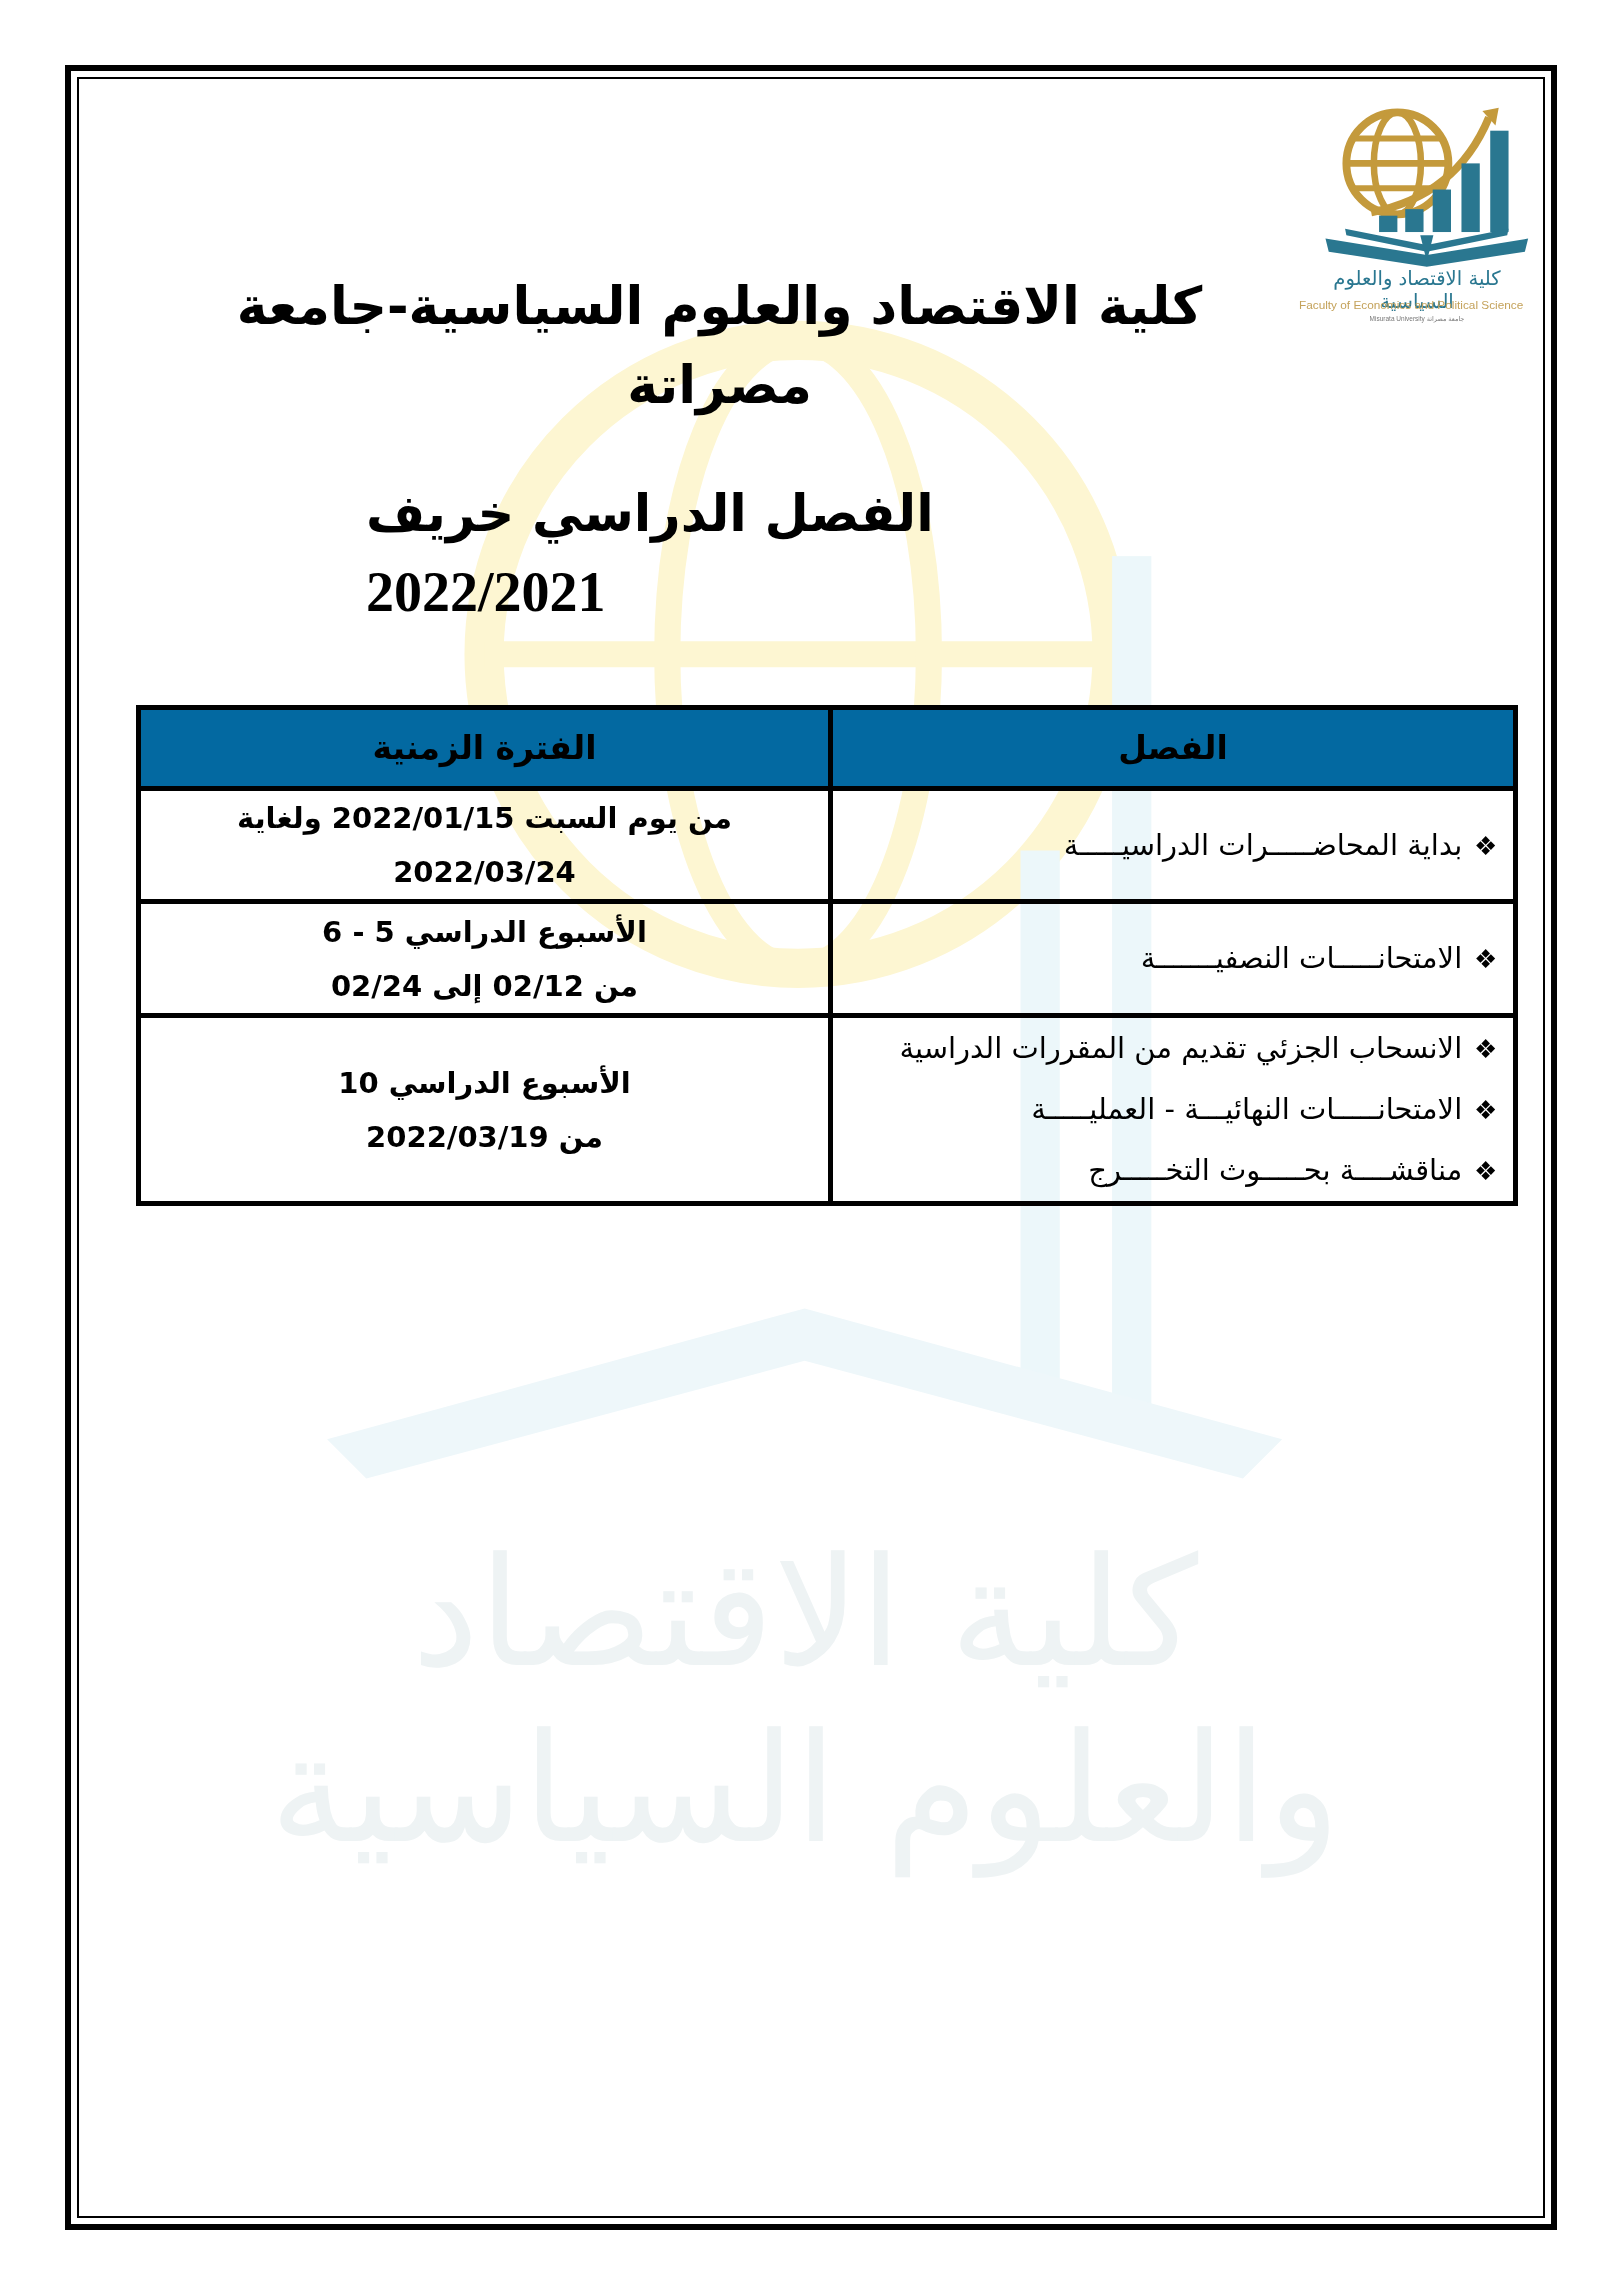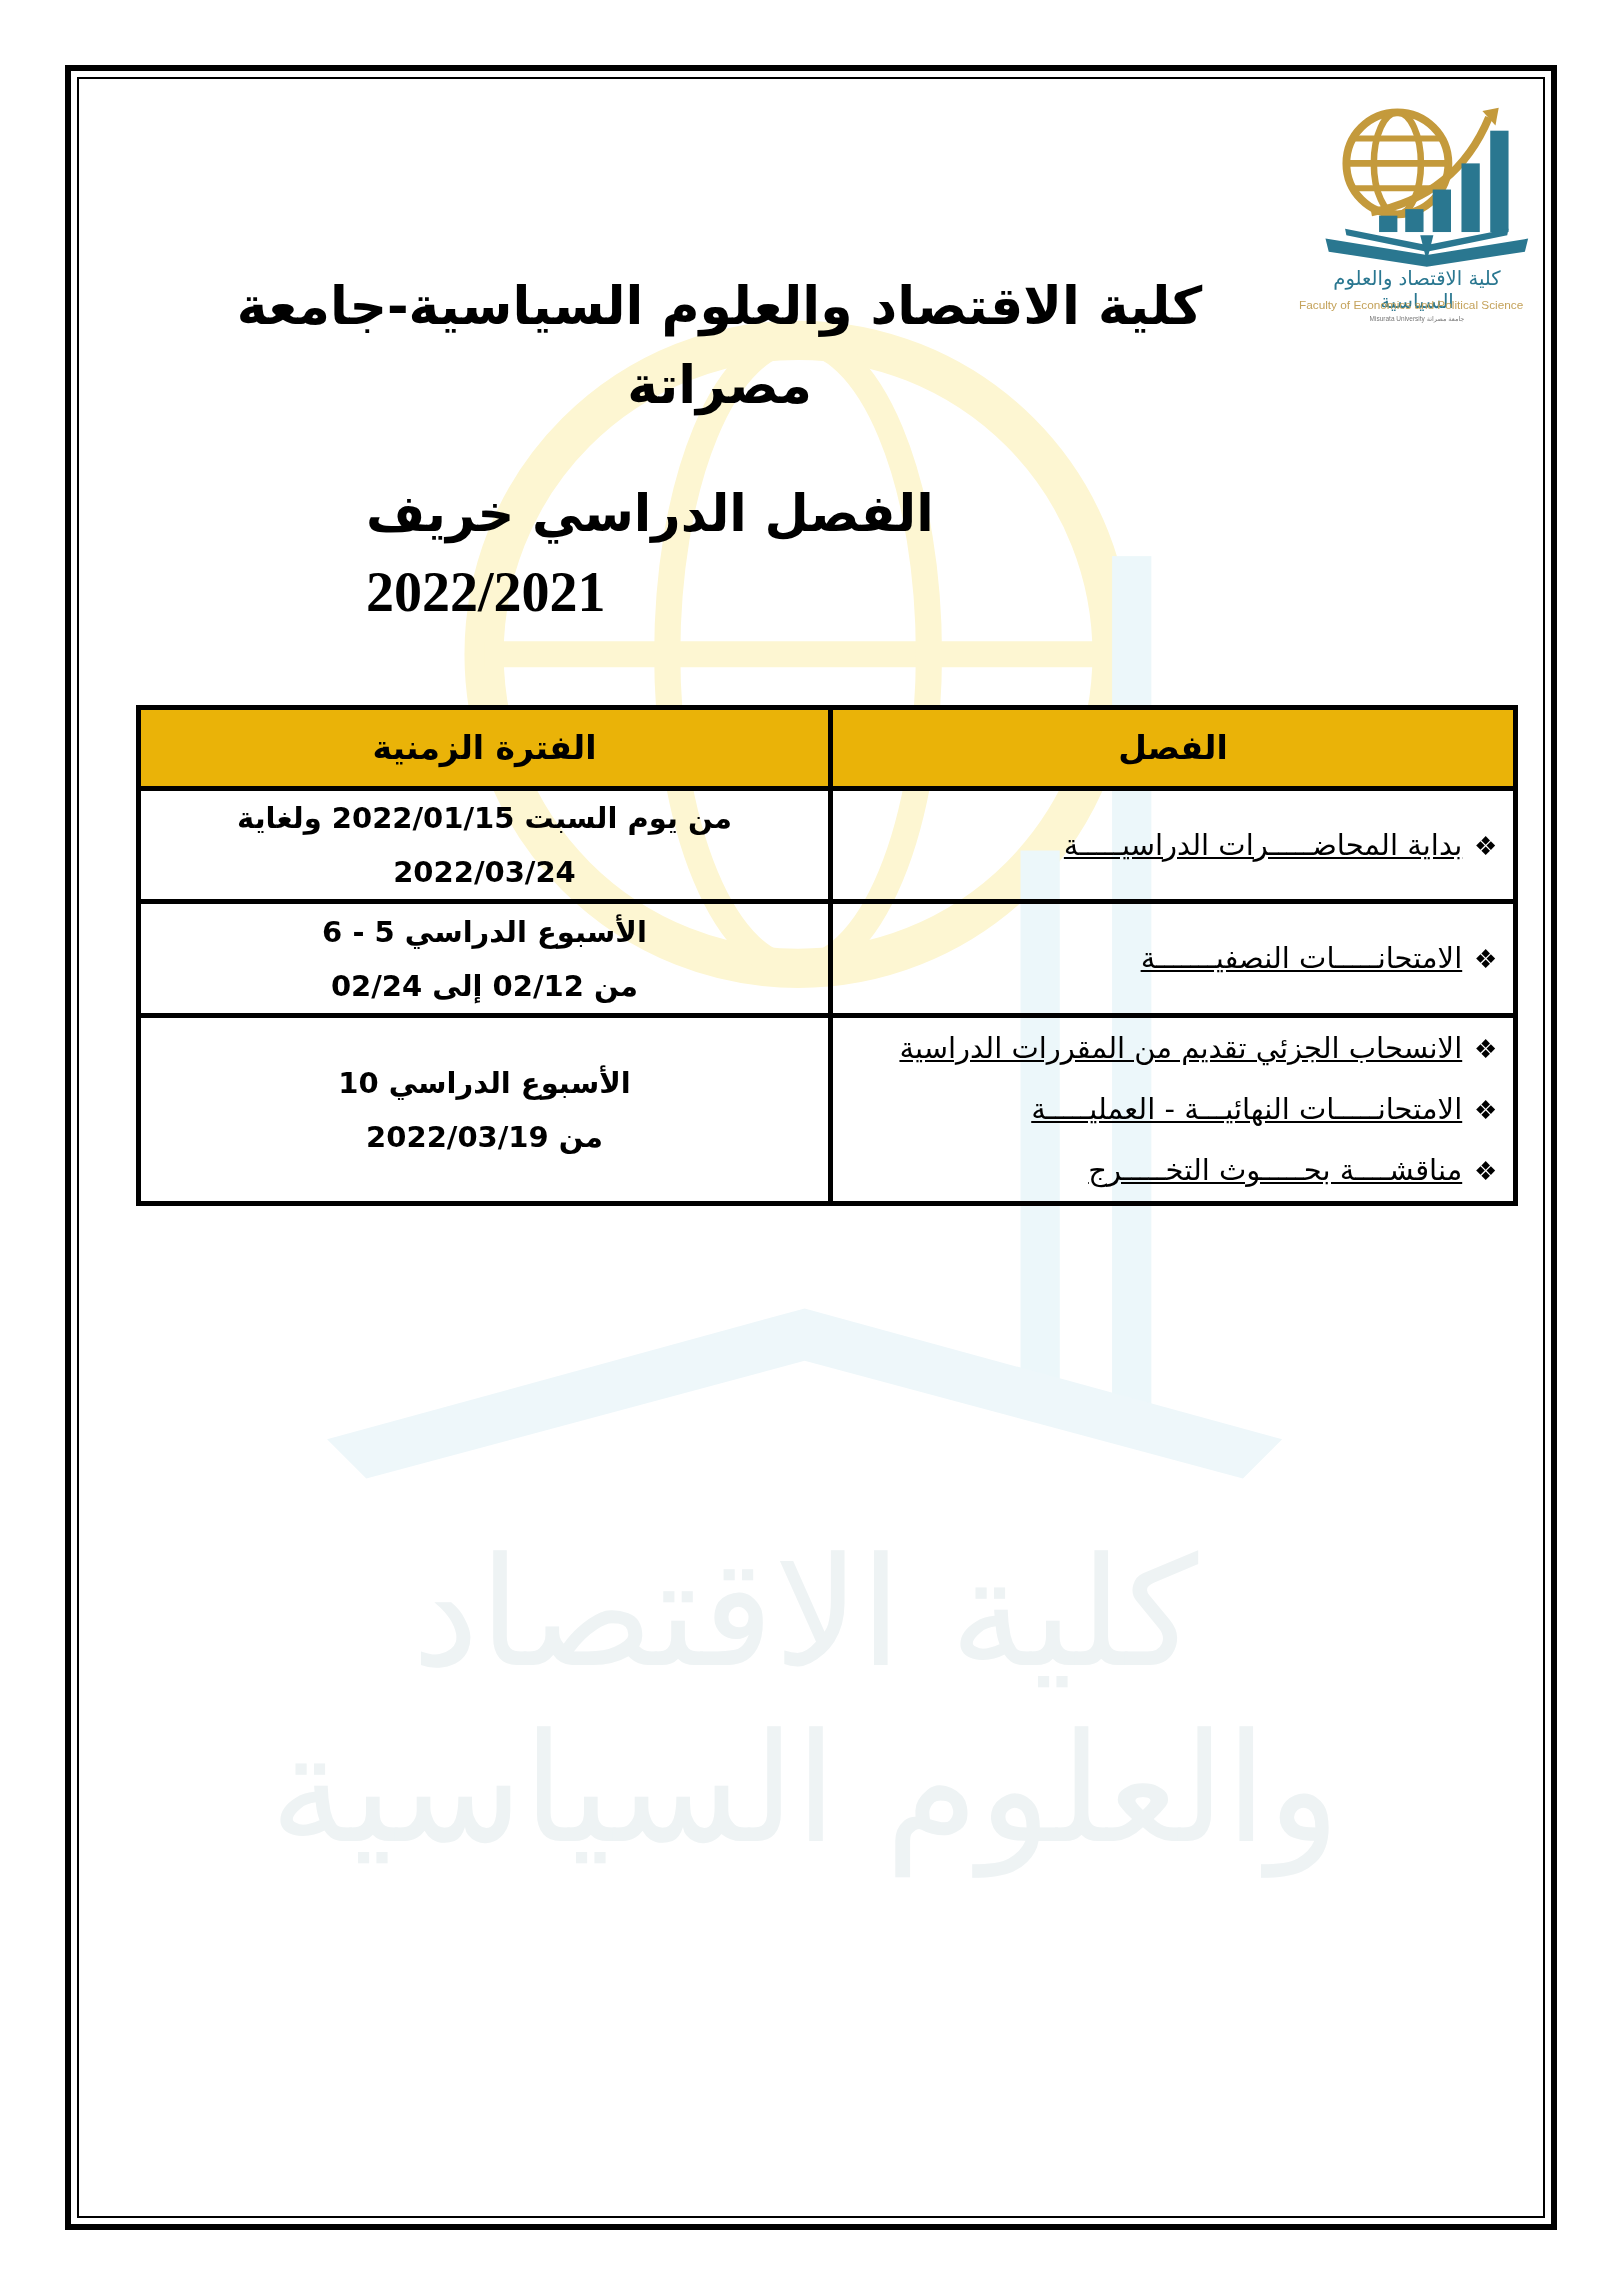--- a/index.html
+++ b/index.html
@@ -52,24 +52,24 @@
   
   .schedule {
     position: absolute; left: 136px; top: 705px; width: 1377px;
     border-collapse: collapse; direction: rtl; table-layout: fixed;
     border: 5.2px solid #000;
   }
   .schedule th, .schedule td {
     border: 5.2px solid #000; padding: 0 15.7px; vertical-align: middle;
     font-family: "DejaVu Sans", sans-serif; font-size: 29px; line-height: 54px;
   }
-  .schedule th { background: #eab308; height: 76px; text-align: center; font-weight: bold; font-size: 33px; }
+  .schedule th { background: #0369a1; height: 76px; text-align: center; font-weight: bold; font-size: 33px; }
   .schedule col.event-col { width: 685px; }
   .schedule col.period-col { width: 692px; }
-  .schedule td.event { text-align: right; text-decoration: underline; }
+  .schedule td.event { text-align: right; }
   .schedule td.period { text-align: center; font-weight: bold; }
   .schedule td.period .line { display: block; }
   .bullet { font-size: 26px; margin-left: 11.8px; display: inline-block; }
   .event-line { display: block; white-space: nowrap; }
   .row-1 td { height: 67px; }
   .row-2 td { height: 110px; }
   .row-3 td { height: 109px; }
   .row-4 td { height: 177px; }
   .row-5 td { height: 105px; }
   .row-4 .event-line { line-height: 60px; }

